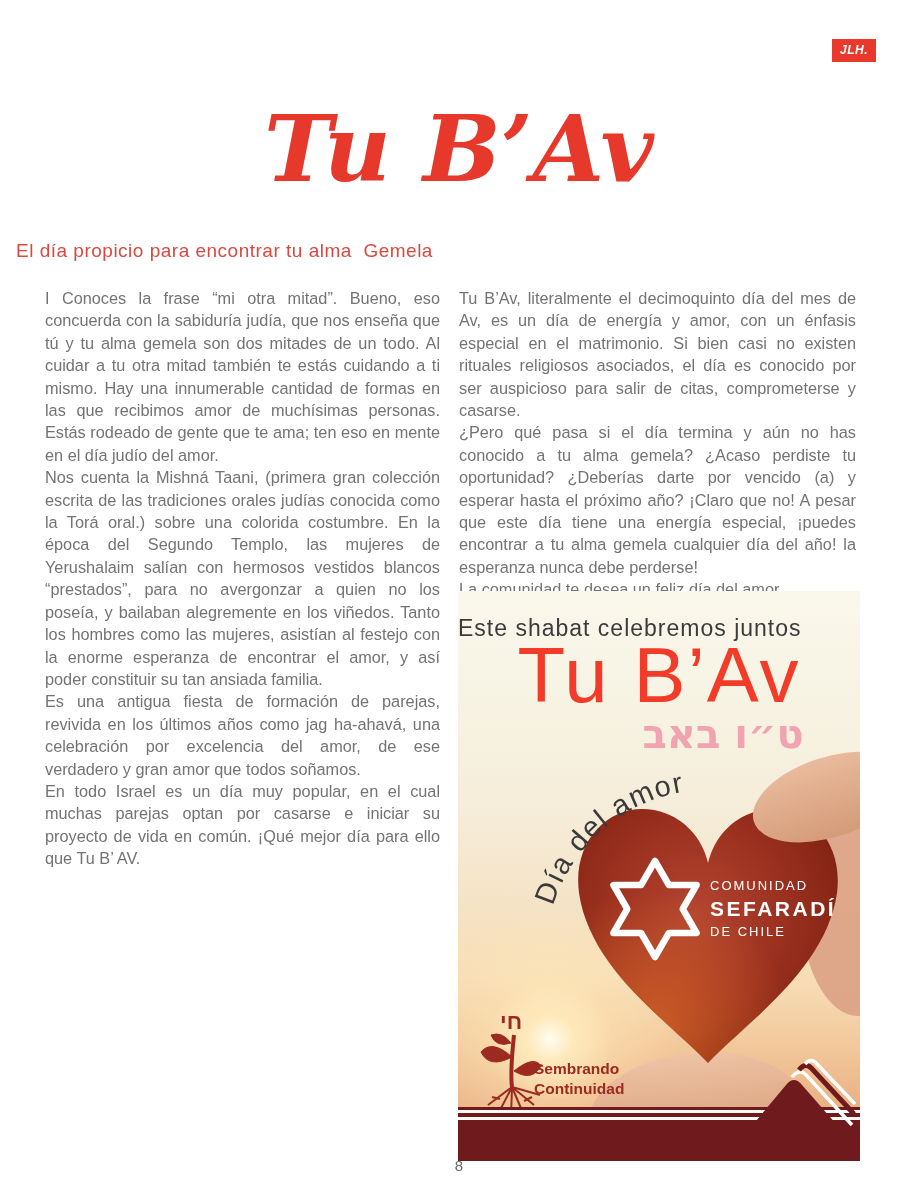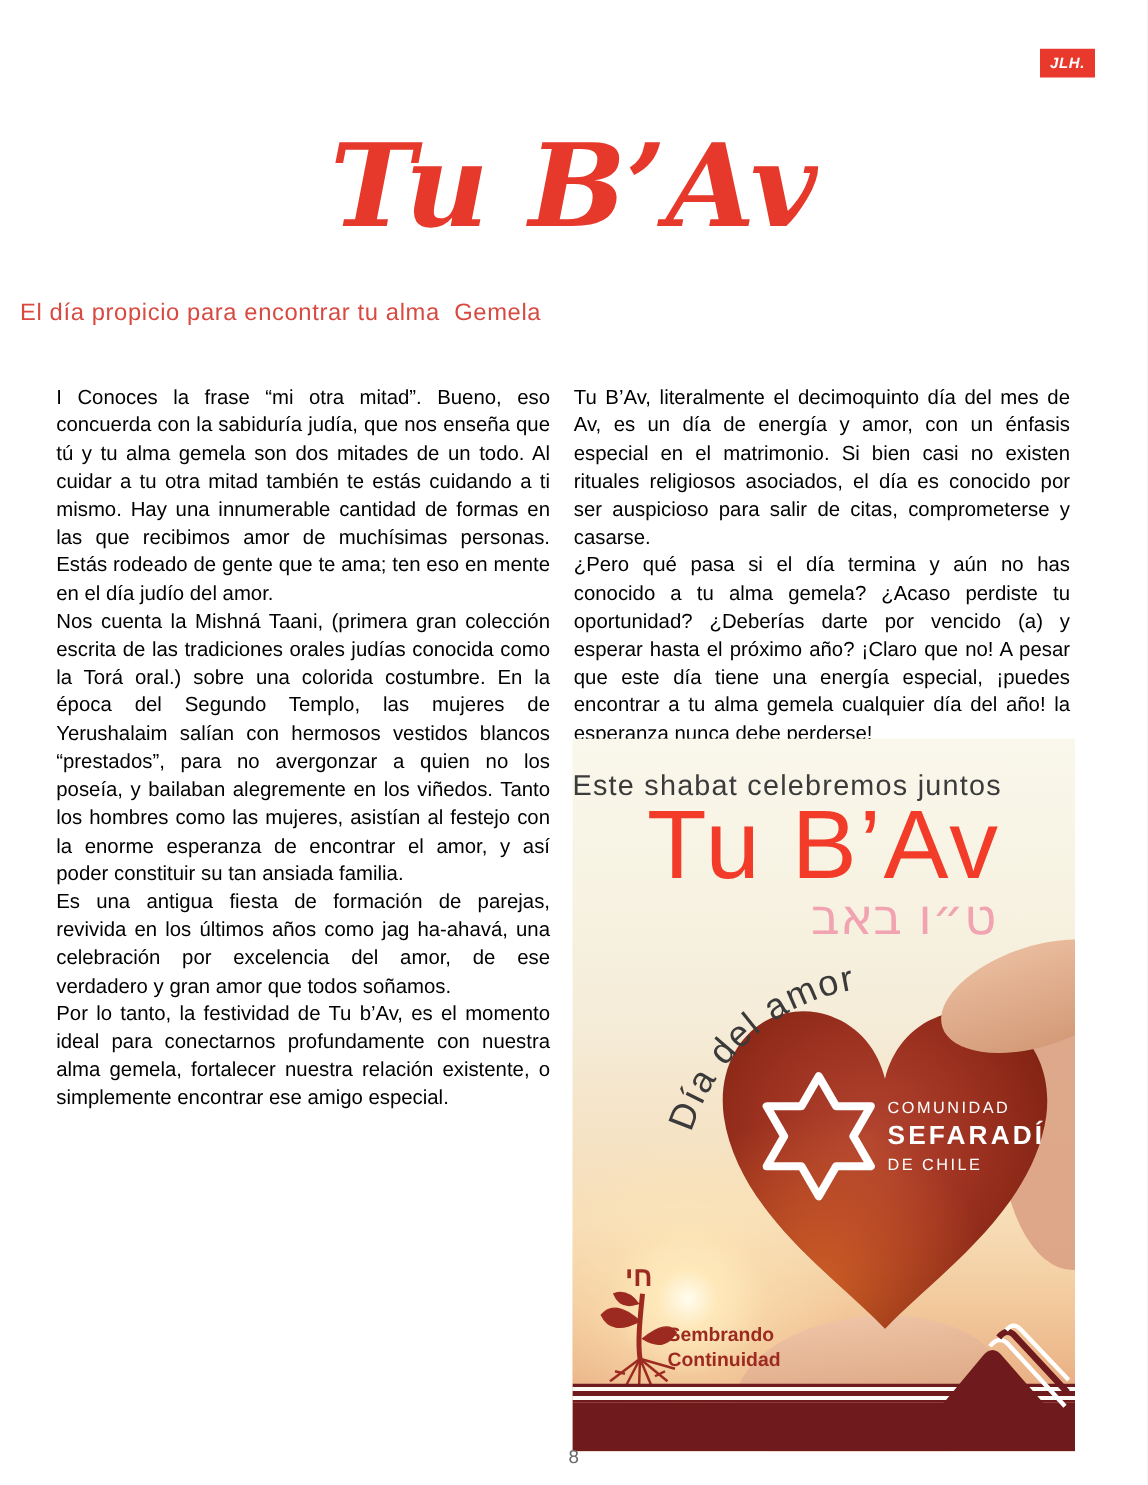--- a/index.html
+++ b/index.html
@@ -22,21 +22,21 @@
     font-style:italic;font-weight:bold;
     font-size:92px;line-height:130px;color:#e6392c;
   }
   .subtitle{
     position:absolute;top:218px;left:0;width:100%;margin:16px;
     text-align:left;white-space:pre;
     font-weight:normal;font-size:19px;line-height:34px;
     letter-spacing:.5px;color:#d84a41;
   }
   
-  .col{position:absolute;top:307px;color:#000000;
+  .col{position:absolute;top:287px;color:#737373;
        font-size:16.3px;line-height:22.4px;text-align:justify;}
   .col p{margin:0;}
   .col-left{left:45px;width:395px;}
   .col-right{left:459px;width:397px;}
   
   .poster{
     position:absolute;left:458px;top:591px;width:402px;height:570px;
     overflow:hidden;
     background:linear-gradient(180deg,
       #faf7ec 0%,#f7f3e3 20%,#f5ecd8 40%,#f5e3c6 55%,
@@ -47,21 +47,21 @@
     position:absolute;top:24px;left:0;width:100%;text-align:left;
     font-size:23px;line-height:26px;letter-spacing:1px;color:#3b3b3c;
   }
   .p-title{
     position:absolute;top:42px;left:0;width:100%;text-align:center;
     font-size:78px;line-height:84px;letter-spacing:2px;color:#f23b28;
   }
   .p-hebrew{
     position:absolute;top:121px;left:160px;width:210px;text-align:center;
     font-family:"DejaVu Sans",sans-serif;
-    font-size:40px;line-height:44px;color:#f2a3b1;
+    font-size:40px;line-height:44px;color:#f2a3b1;font-weight:bold;
   }
   .p-org{
     position:absolute;left:252px;top:283px;color:#ffffff;line-height:23px;
   }
   .p-org .o1,.p-org .o3{font-size:13px;letter-spacing:2px;}
   .p-org .o2{font-size:21px;font-weight:bold;letter-spacing:2.5px;text-align:right;}
   
   .seal{position:absolute;left:18px;top:420px;width:160px;height:110px;color:#9c2a20;}
   .seal-hebrew{
     position:absolute;left:24px;top:0;font-family:Liberation Sans, sans-serif;
@@ -94,21 +94,21 @@
 
   <div class="logo-badge">JLH.</div>
 
   <h1 class="title-script">Tu B’Av</h1>
   <h2 class="subtitle">El día propicio para encontrar tu alma  Gemela</h2>
 
   <div class="col col-left">
       <p>I Conoces la frase “mi otra mitad”. Bueno, eso concuerda con la sabiduría judía, que nos enseña que tú y tu alma gemela son dos mitades de un todo. Al cuidar a tu otra mitad también te estás cuidando a ti mismo.  Hay una innumerable cantidad de formas en las que recibimos amor de muchísimas personas. Estás rodeado de gente que te ama; ten eso en mente en el día judío del amor.</p>
       <p>Nos cuenta la Mishná Taani, (primera gran colección escrita de las tradiciones orales judías conocida como la Torá oral.) sobre una colorida costumbre. En la época del Segundo Templo, las mujeres de Yerushalaim salían con hermosos vestidos blancos “prestados”, para no avergonzar a quien no los poseía, y bailaban alegremente en los viñedos.   Tanto los hombres como las mujeres, asistían al festejo con la enorme esperanza de encontrar el amor, y así poder constituir su tan ansiada familia.</p>
       <p>Es una antigua fiesta de formación de parejas, revivida en los últimos años como jag ha-ahavá, una celebración por excelencia del amor, de ese verdadero y gran amor que todos soñamos.</p>
-      <p>Por lo tanto, la festividad de Tu b’Av, es el momento ideal para conectarnos profundamente con nuestra alma gemela, fortalecer nuestra relación existente, o simplemente encontrar ese amigo especial.</p>
+      <p>En todo Israel es un día muy popular, en el cual muchas parejas optan por casarse e iniciar su proyecto de vida en común. ¡Qué mejor día para ello que Tu B’ AV.</p>
     </div>
   <div class="col col-right">
       <p>Tu B’Av, literalmente el decimoquinto día del mes de Av, es un día de energía y amor, con un énfasis especial en el matrimonio. Si bien casi no existen rituales religiosos asociados, el día es conocido por ser auspicioso para salir de citas, comprometerse y casarse.</p>
       <p>¿Pero qué pasa si el día termina y aún no has conocido a tu alma gemela? ¿Acaso perdiste tu oportunidad? ¿Deberías darte por vencido (a) y esperar hasta el próximo año?  ¡Claro que no!  A pesar que este día tiene una energía especial, ¡puedes encontrar a tu alma gemela cualquier día del año! la esperanza nunca debe perderse!</p>
       <p>La comunidad te desea un feliz día del amor.</p>
     </div>
 
   <div class="poster">
 
     <svg class="poster-scene" viewBox="0 0 402 570" xmlns="http://www.w3.org/2000/svg" xmlns:xlink="http://www.w3.org/1999/xlink">

